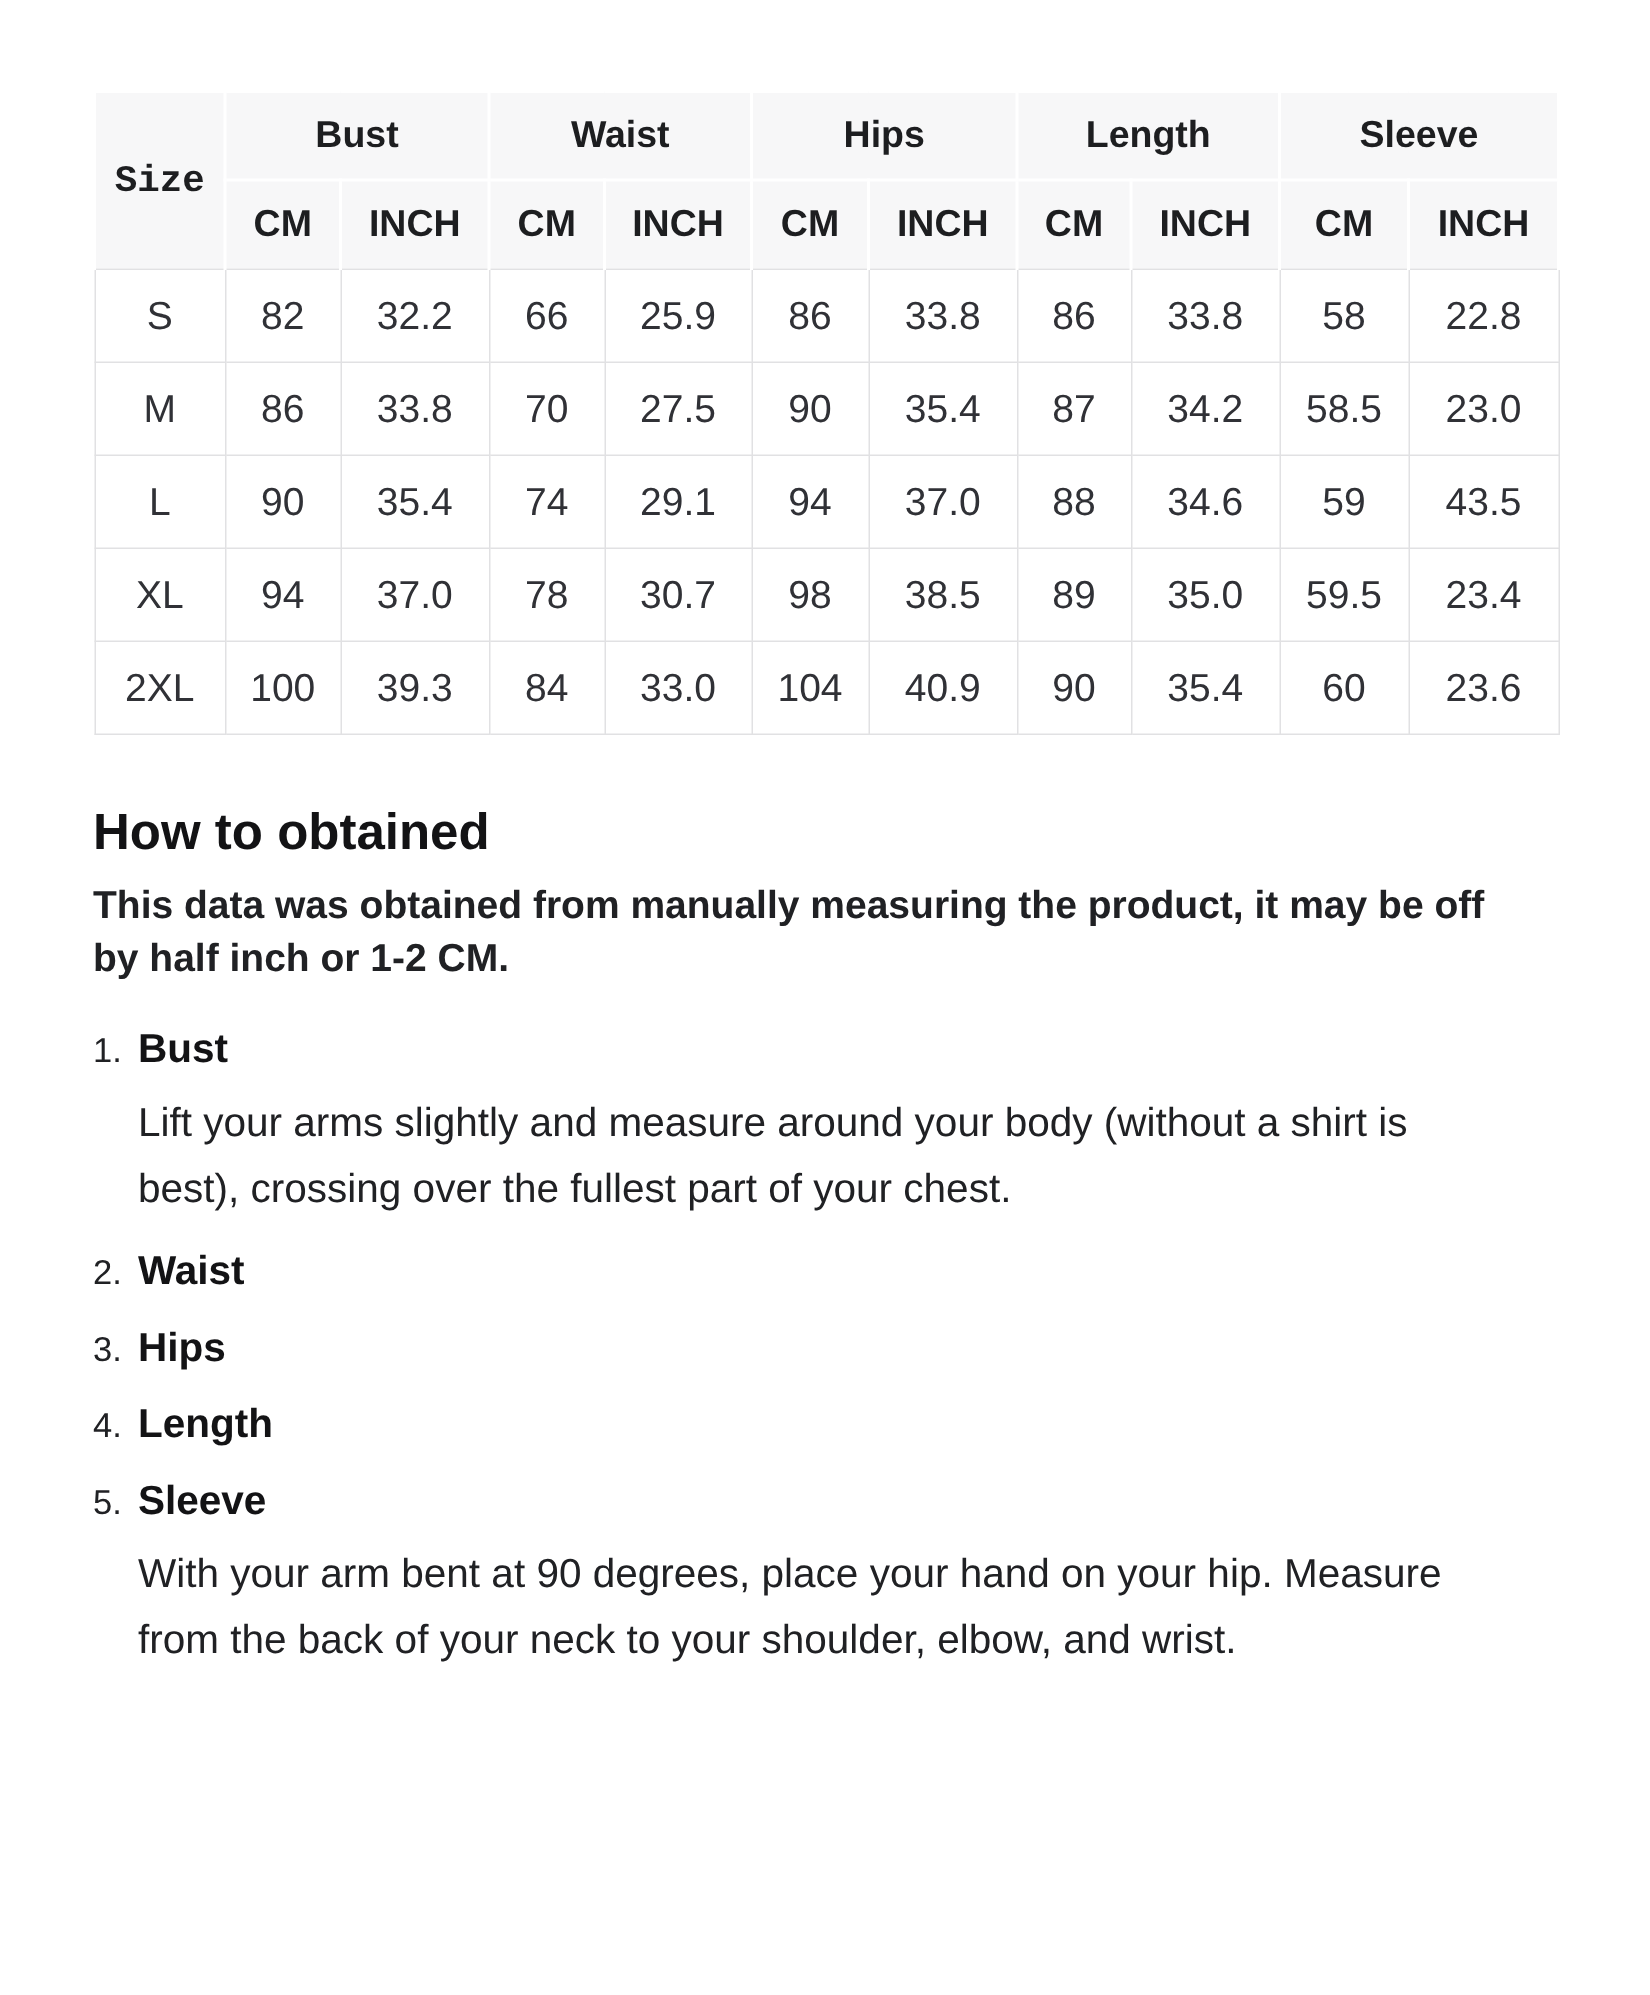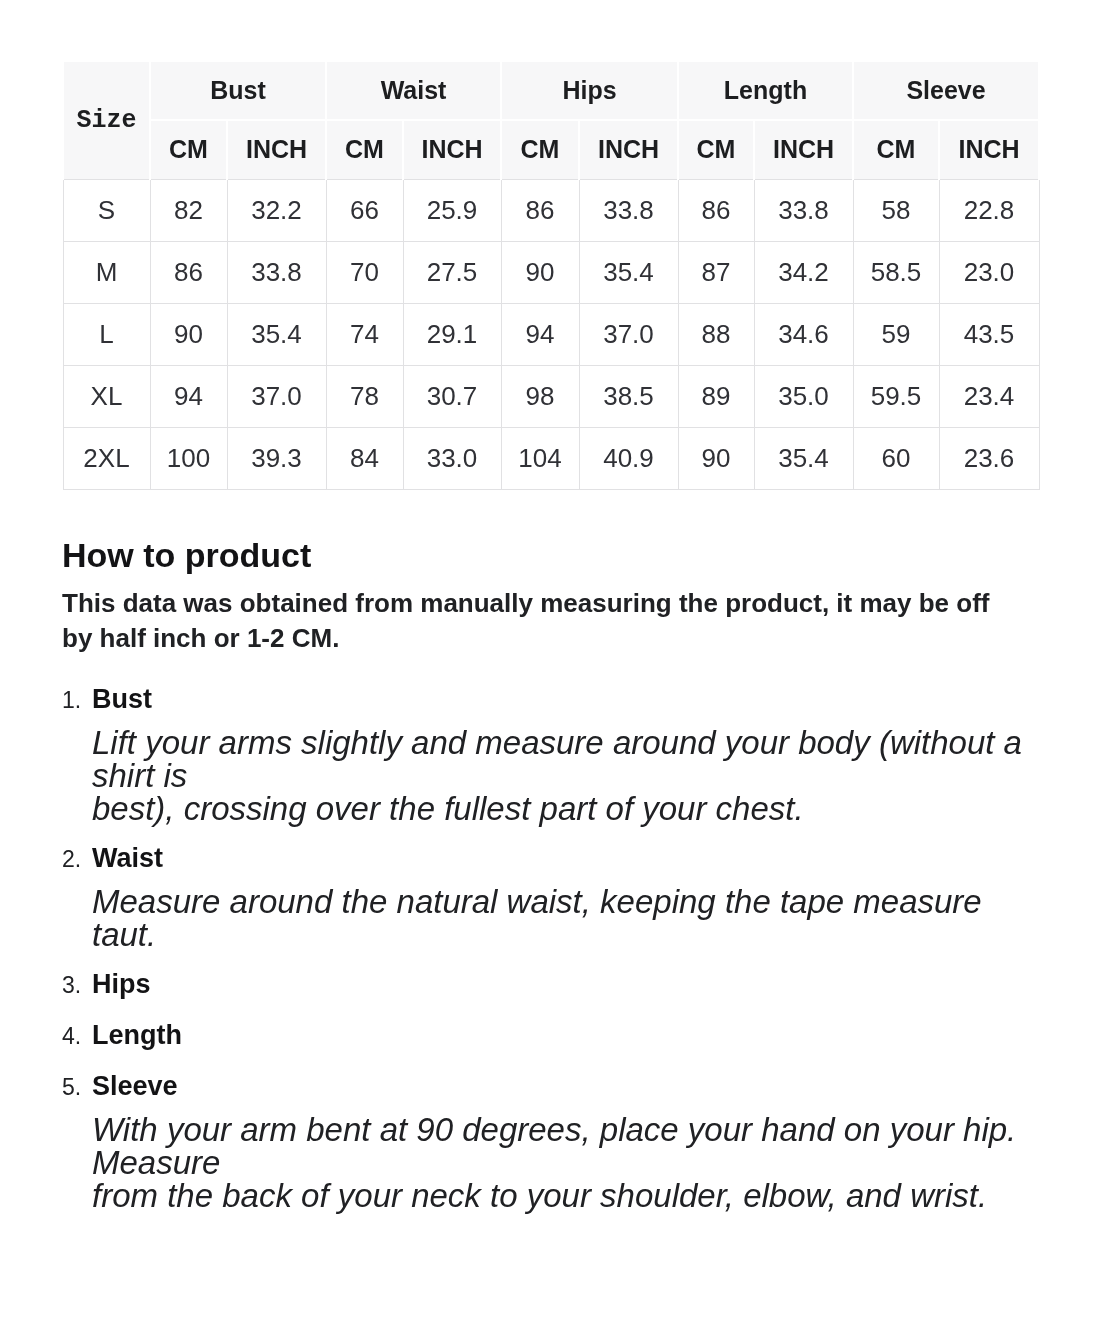--- a/index.html
+++ b/index.html
@@ -92,26 +92,25 @@
     font-size:23px;
     color:var(--text);
   }
   .step-title{
     font-size:27px;
     font-weight:700;
     color:var(--ink);
   }
   .step-text{
     margin:0 0 0 30px;
-    font-size:33px;
-    line-height:33px;
+    font-size:27px;
+    line-height:44px;
     color:var(--text);
     white-space:pre-line;
     max-width:946px;
-    font-style:italic;
   }
 </style>
 </head>
 <body>
 
 <table class="size-chart">
   <colgroup>
     <col style="width:87px">
     <col style="width:77px">
       <col style="width:99px">
@@ -208,40 +207,39 @@
       <td>104</td>
       <td>40.9</td>
       <td>90</td>
       <td>35.4</td>
       <td>60</td>
       <td>23.6</td>
     </tr>
   </tbody>
 </table>
 
-<h2 class="guide-heading">How to product</h2>
+<h2 class="guide-heading">How to obtained</h2>
 
 <p class="guide-intro">This data was obtained from manually measuring the product, it may be off
 by half inch or 1-2 CM.</p>
 
 <ol class="guide-list">
   <li class="guide-item">
     <div class="step-head">
       <span class="step-num">1.</span>
       <span class="step-title">Bust</span>
     </div>
     <p class="step-text">Lift your arms slightly and measure around your body (without a shirt is
 best), crossing over the fullest part of your chest.</p>
   </li>
     <li class="guide-item">
     <div class="step-head">
       <span class="step-num">2.</span>
       <span class="step-title">Waist</span>
     </div>
-    <p class="step-text">Measure around the natural waist, keeping the tape measure taut.</p>
   </li>
     <li class="guide-item">
     <div class="step-head">
       <span class="step-num">3.</span>
       <span class="step-title">Hips</span>
     </div>
   </li>
     <li class="guide-item">
     <div class="step-head">
       <span class="step-num">4.</span>

